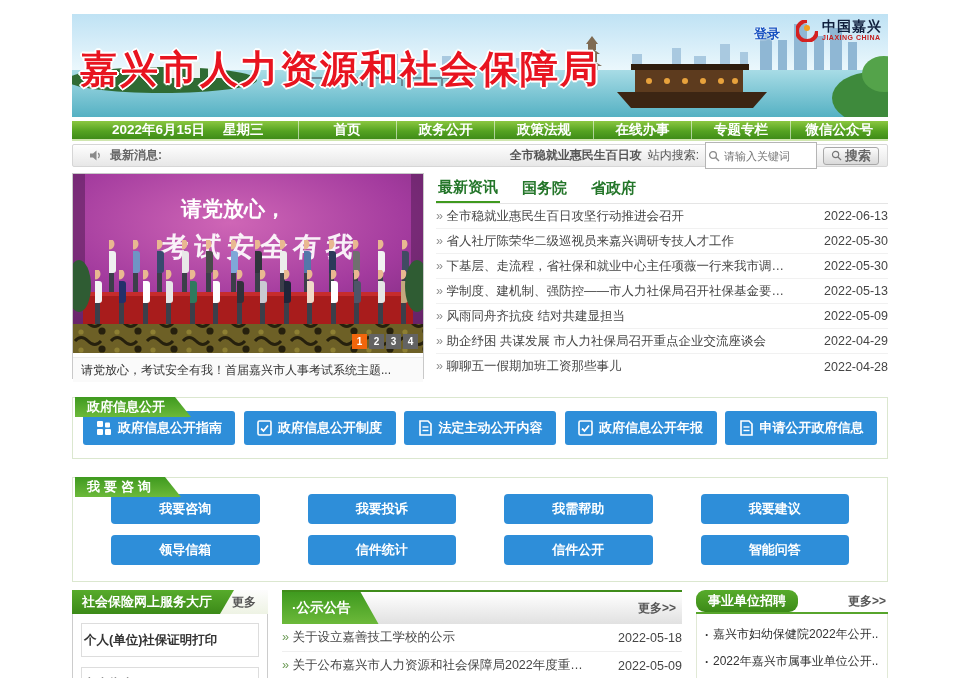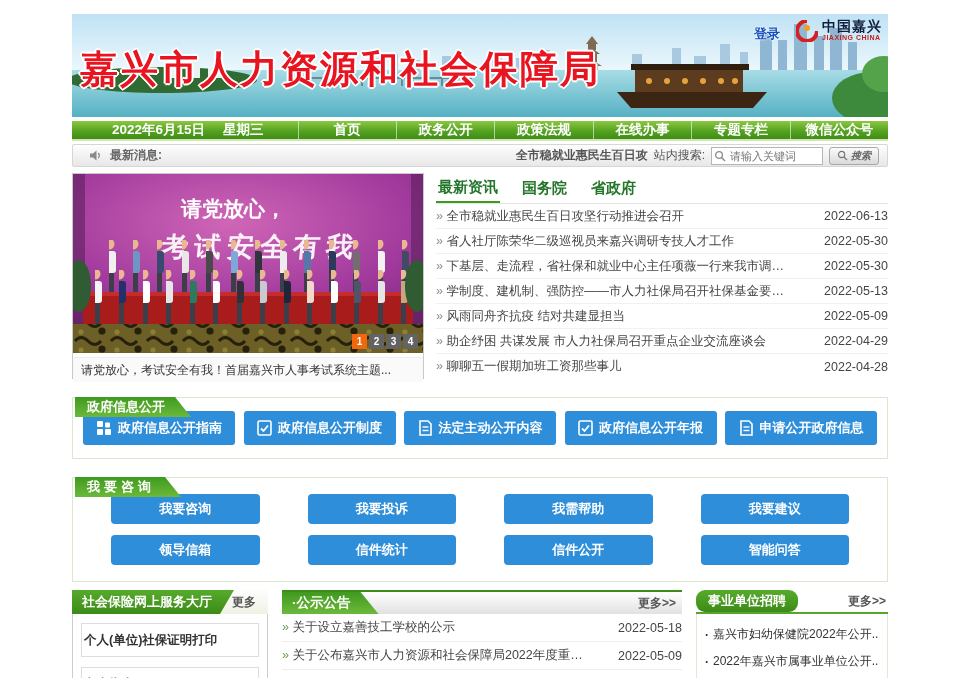--- a/index.html
+++ b/index.html
@@ -43,26 +43,26 @@
     margin-top: 3px; height: 23px;
     background: linear-gradient(#fefefe, #e7e7e7); border: 1px solid #d6d6d6; border-radius: 2px;
     display: flex; align-items: center; font-size: 12px; color: #555; padding: 0 8px;
   }
   .speaker { margin-left: 8px; }
   .ticker-label { margin-left: 8px; font-weight: bold; color: #666; }
   .ticker-right { margin-left: auto; display: flex; align-items: center; gap: 6px; }
   .campaign { font-weight: bold; color: #555; }
   .search-label { color: #555; }
   .search-wrap { position: relative; display: flex; align-items: center; }
-  .search-input { width: 112px; height: 18px; border: 1px solid #b5b5b5; font-size: 11px;
+  .search-input { width: 112px; height: 27px; border: 1px solid #b5b5b5; font-size: 11px;
     padding: 0 2px 0 18px; color: #333; outline: none; }
   .search-icon-in { position: absolute; left: 3px; }
   .search-btn { height: 18px; background: linear-gradient(#fcfcfc, #d9d9d9); border: 1px solid #a8a8a8;
-    border-radius: 3px; font-size: 10px; color: #666; display: flex; align-items: center; gap: 3px;
-    padding: 0 7px; font-weight: bold; cursor: pointer; font-style: italic; }
+    border-radius: 3px; font-size: 13px; color: #666; display: flex; align-items: center; gap: 3px;
+    padding: 0 7px; font-weight: bold; cursor: pointer; }
 
   
   .main { margin-top: 6px; height: 206px; display: flex; }
   .carousel { width: 352px; flex-shrink: 0; border: 1px solid #c9c9c9; position: relative; background: #fff; }
   .caption { height: 25px; display: flex; align-items: center; padding: 0 8px; font-size: 12px;
     color: #333; background: #fafafa; border-top: 1px solid #ededed;
     white-space: nowrap; overflow: hidden; }
   .pager { position: absolute; right: 5px; bottom: 29px; display: flex; gap: 2px; }
   .pg { width: 15px; height: 15px; display: flex; align-items: center; justify-content: center;
     font-size: 10px; font-weight: bold; color: #fff; background: #636363; cursor: pointer; }
@@ -107,21 +107,21 @@
     font-weight: bold; font-size: 13px; white-space: nowrap; }
   .ss-more { width: 48px; background: linear-gradient(#fdfdfd, #eef3e4); color: #555; font-size: 12px;
     font-weight: bold; display: flex; align-items: center; justify-content: center; cursor: pointer;
     clip-path: polygon(14px 0, 100% 0, 100% 100%, 0 100%); }
   .ss-box { border: 1px solid #ccc; border-top: none; padding: 9px 8px; display: flex;
     flex-direction: column; gap: 10px; height: 120px; }
   .ss-item { border: 1px solid #ddd; height: 34px; flex-shrink: 0; display: flex; align-items: center;
     padding-left: 2px; font-size: 12.5px; font-weight: bold; color: #333; cursor: pointer; background: #fff; }
 
   .col-mid { flex: 1; min-width: 0; }
-  .notice-header { height: 24px; background: linear-gradient(#ffffff, #e1e1e1); border-top: 2px solid #3f8c1a;
+  .notice-header { height: 34px; background: linear-gradient(#ffffff, #e1e1e1); border-top: 2px solid #3f8c1a;
     display: flex; align-items: stretch; }
   .notice-ribbon { display: flex; align-items: center;
     background: linear-gradient(#3f9a1f, #6cb93a); color: #fff; font-weight: bold; font-size: 13.5px;
     padding: 0 28px 0 10px; clip-path: polygon(0 0, calc(100% - 18px) 0, 100% 100%, 0 100%); }
   .notice-more { margin-left: auto; display: flex; align-items: center; padding-right: 6px;
     font-size: 12px; font-weight: bold; color: #555; cursor: pointer; }
   .notice-row { height: 28px; display: flex; align-items: center; font-size: 12.5px; color: #454545;
     border-bottom: 1px solid #efefef; }
   .notice-title { white-space: nowrap; overflow: hidden; text-overflow: ellipsis; max-width: 310px; cursor: pointer; }
   .notice-title::before { content: "» "; color: #6b9a55; }

